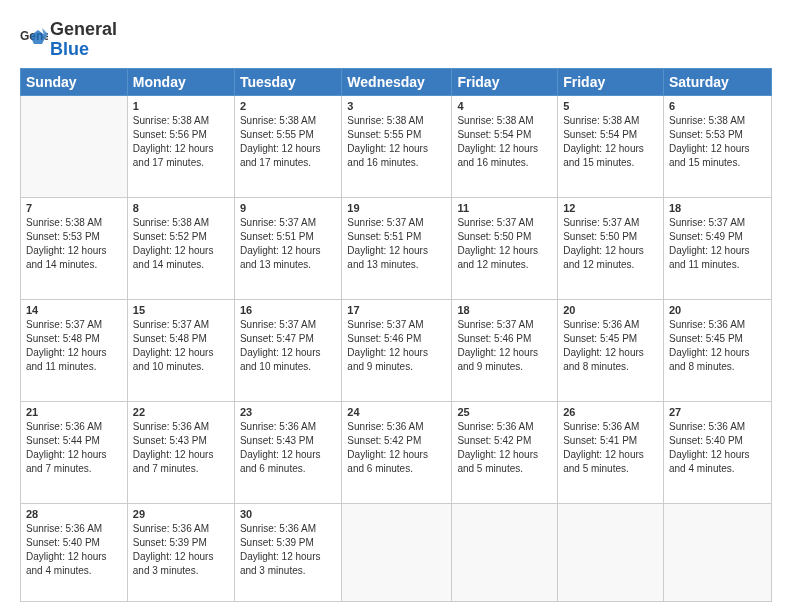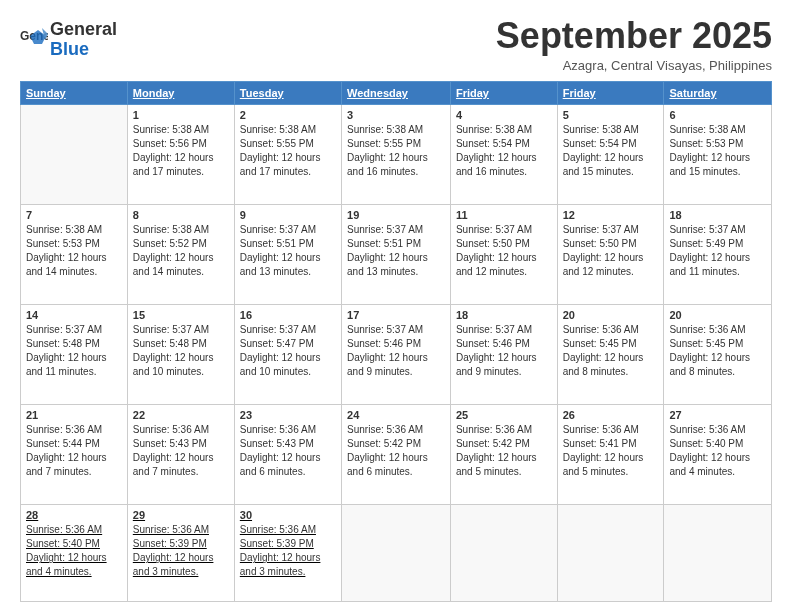--- a/index.html
+++ b/index.html
@@ -58,24 +58,23 @@
       width: 100%;
       border-collapse: collapse;
       flex: 1;
       font-size: 9.5px;
     }
     .calendar th {
       background: #3a7abf;
       color: #fff;
       text-align: left;
       padding: 5px 5px;
-      font-size: 11px;
+      font-size: 14px;
       font-weight: bold;
       border: 1px solid #5592cc;
-      text-decoration: underline;
     }
     .calendar td {
       border: 1px solid #ccc;
       vertical-align: top;
       padding: 4px 5px;
       width: 113px;
       height: 82px;
       background: #fff;
     }
     .calendar td.empty {
@@ -88,45 +87,40 @@
       display: block;
       margin-bottom: 2px;
     }
     .day-info {
       color: #333;
       line-height: 1.4;
       font-size: 10px;
     }
     .last-row td {
       height: 70px;
-      text-decoration: underline;
     }
   </style>
 </head>
 <body>
 
 <div class="page">
   <div class="header">
     <div class="logo">
       <svg class="logo-icon" viewBox="0 0 28 28">
         <text x="0" y="14" font-size="12" font-weight="bold" fill="#333">General</text>
         <polygon points="18,4 26,10 22,18 14,18 10,10" fill="#1a6bbf" opacity="0.8"></polygon>
         <polygon points="22,2 28,8 25,14" fill="#5592cc" opacity="0.9"></polygon>
       </svg>
       <div>
         <div class="logo-text">
           <span>General</span><br>
           <span class="blue">Blue</span>
         </div>
       </div>
     </div>
-    <div class="title-block">
-      <div class="month-title">September 2025</div>
-      <div class="subtitle">Azagra, Central Visayas, Philippines</div>
-    </div>
   </div>
 
   <table class="calendar">
     <thead>
       <tr>
         <th>Sunday</th>
         <th>Monday</th>
         <th>Tuesday</th>
         <th>Wednesday</th>
         <th>Friday</th>

